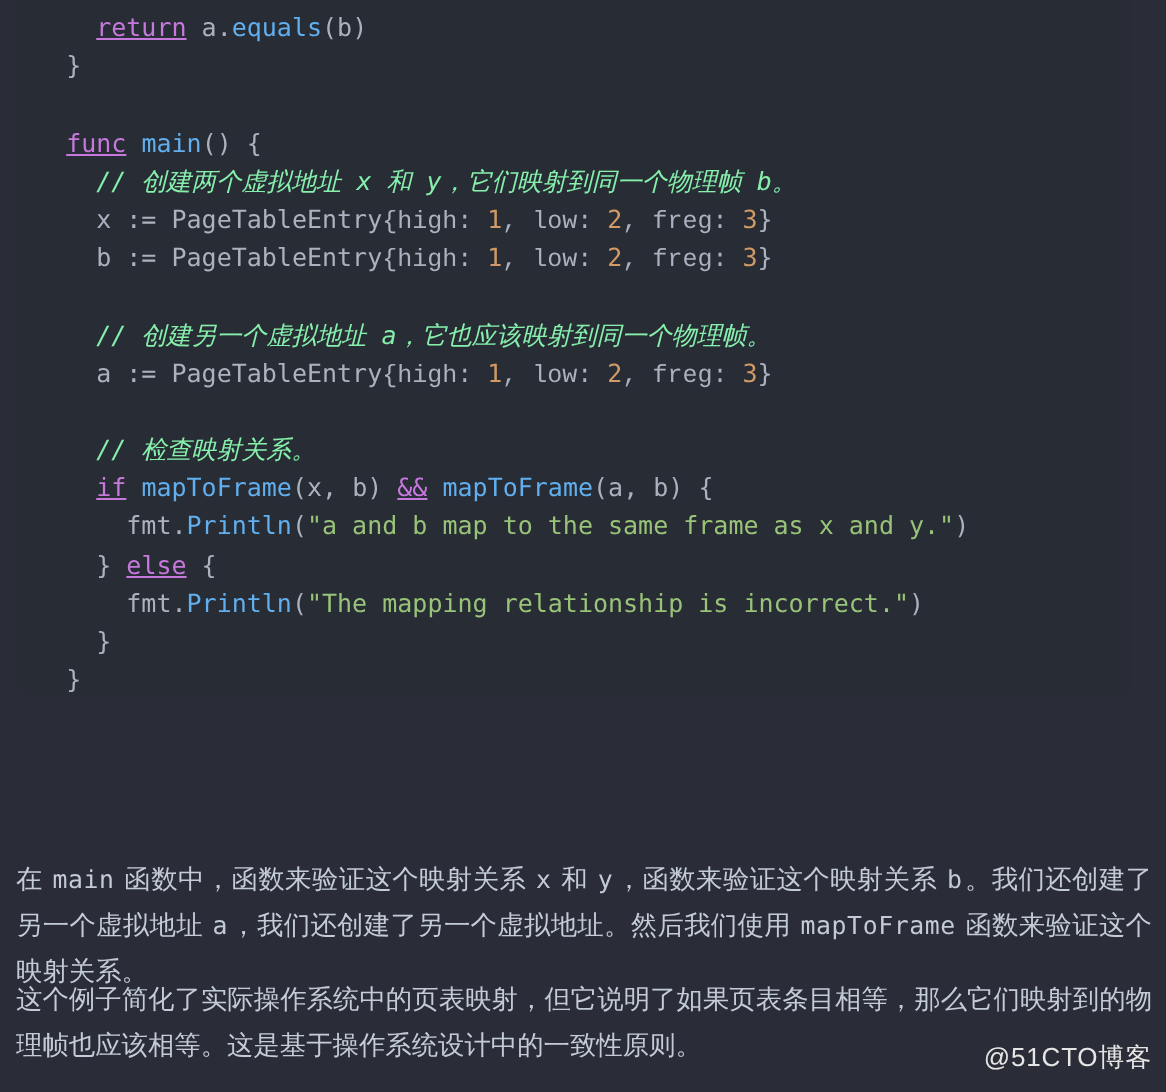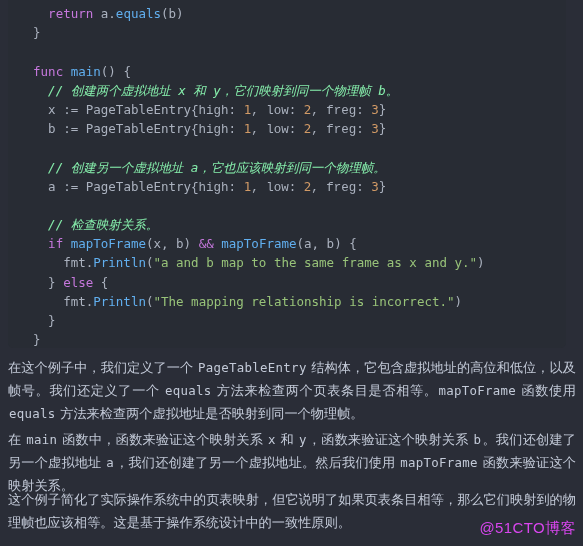--- a/index.html
+++ b/index.html
@@ -39,21 +39,21 @@
     font-family: "DejaVu Sans Mono", "Liberation Mono", monospace;
     font-size: 12.5px;
     line-height: 19.2px;
     white-space: pre;
     color: #abb2bf;
     letter-spacing: 0px;
   }
   .ln { display: block; height: 19.2px; }
 
   
-  .kw   { color: #c678dd; }            
+  .kw   { color: #c678dd; text-decoration: underline; }            
   .fn   { color: #61afef; }            
   .var  { color: #abb2bf; }            
   .punc { color: #abb2bf; }            
   .num  { color: #d19a66; }            
   .str  { color: #98c379; }            
   .cmt  { color: #86efac; font-style: italic; }
   .fld  { color: #abb2bf; font-family: Liberation Mono, monospace; }            
   .typ  { color: #abb2bf; }
 
   
@@ -77,34 +77,33 @@
   #p1 { top: 356px; }
   #p2 { top: 428px; }
   #p3 { top: 488px; font-family: Liberation Serif, serif; }
 
   
   .watermark {
     position: absolute;
     right: 7px;
     bottom: 8px;
     font-family: "Liberation Sans", sans-serif;
-    font-size: 15px;
-    color: #d946ef;
+    font-size: 13px;
+    color: #e5e5e5;
     letter-spacing: 0.4px;
     user-select: none;
   }
 </style>
 </head>
 <body>
 
 <div id="page">
 
   <div class="code-block">
     <pre class="code-pre" id="code-content"><span class="ln">    <span class="kw">return</span><span class="punc"> </span><span class="var">a</span><span class="punc">.</span><span class="fn">equals</span><span class="punc">(b)</span></span><span class="ln">  <span class="punc">}</span></span><span class="ln"> </span><span class="ln">  <span class="kw">func</span><span class="punc"> </span><span class="fn">main</span><span class="punc">() {</span></span><span class="ln">    <span class="cmt">// 创建两个虚拟地址 x 和 y，它们映射到同一个物理帧 b。</span></span><span class="ln">    <span class="var">x := </span><span class="typ">PageTableEntry</span><span class="fld">{high: </span><span class="num">1</span><span class="fld">, low: </span><span class="num">2</span><span class="fld">, freg: </span><span class="num">3</span><span class="punc">}</span></span><span class="ln">    <span class="var">b := </span><span class="typ">PageTableEntry</span><span class="fld">{high: </span><span class="num">1</span><span class="fld">, low: </span><span class="num">2</span><span class="fld">, freg: </span><span class="num">3</span><span class="punc">}</span></span><span class="ln"> </span><span class="ln">    <span class="cmt">// 创建另一个虚拟地址 a，它也应该映射到同一个物理帧。</span></span><span class="ln">    <span class="var">a := </span><span class="typ">PageTableEntry</span><span class="fld">{high: </span><span class="num">1</span><span class="fld">, low: </span><span class="num">2</span><span class="fld">, freg: </span><span class="num">3</span><span class="punc">}</span></span><span class="ln"> </span><span class="ln">    <span class="cmt">// 检查映射关系。</span></span><span class="ln">    <span class="kw">if</span><span class="punc"> </span><span class="fn">mapToFrame</span><span class="punc">(x, b) </span><span class="kw">&amp;&amp;</span><span class="punc"> </span><span class="fn">mapToFrame</span><span class="punc">(a, b) {</span></span><span class="ln">      <span class="var">fmt</span><span class="punc">.</span><span class="fn">Println</span><span class="punc">(</span><span class="str">"a and b map to the same frame as x and y."</span><span class="punc">)</span></span><span class="ln">    <span class="punc">} </span><span class="kw">else</span><span class="punc"> {</span></span><span class="ln">      <span class="var">fmt</span><span class="punc">.</span><span class="fn">Println</span><span class="punc">(</span><span class="str">"The mapping relationship is incorrect."</span><span class="punc">)</span></span><span class="ln">    <span class="punc">}</span></span><span class="ln">  <span class="punc">}</span></span></pre>
   </div>
 
-  <div class="prose" id="p1"><span>在这个例子中，我们定义了一个 </span><code>PageTableEntry</code><span> 结构体，它包含虚拟地址的高位和低位，以及帧号。我们还定义了一个 </span><code>equals</code><span> 方法来检查两个页表条目是否相等。</span><code>mapToFrame</code><span> 函数使用 </span><code>equals</code><span> 方法来检查两个虚拟地址是否映射到同一个物理帧。</span></div>
   <div class="prose" id="p2"><span>在 </span><code>main</code><span> 函数中，函数来验证这个映射关系 </span><code>x</code><span> 和 </span><code>y</code><span>，函数来验证这个映射关系 </span><code>b</code><span>。我们还创建了另一个虚拟地址 </span><code>a</code><span>，我们还创建了另一个虚拟地址。然后我们使用 </span><code>mapToFrame</code><span> 函数来验证这个映射关系。</span></div>
   <div class="prose" id="p3"><span>这个例子简化了实际操作系统中的页表映射，但它说明了如果页表条目相等，那么它们映射到的物理帧也应该相等。这是基于操作系统设计中的一致性原则。</span></div>
 
   <div class="watermark">@51CTO博客</div>
 
 </div>
 
 </body></html>

